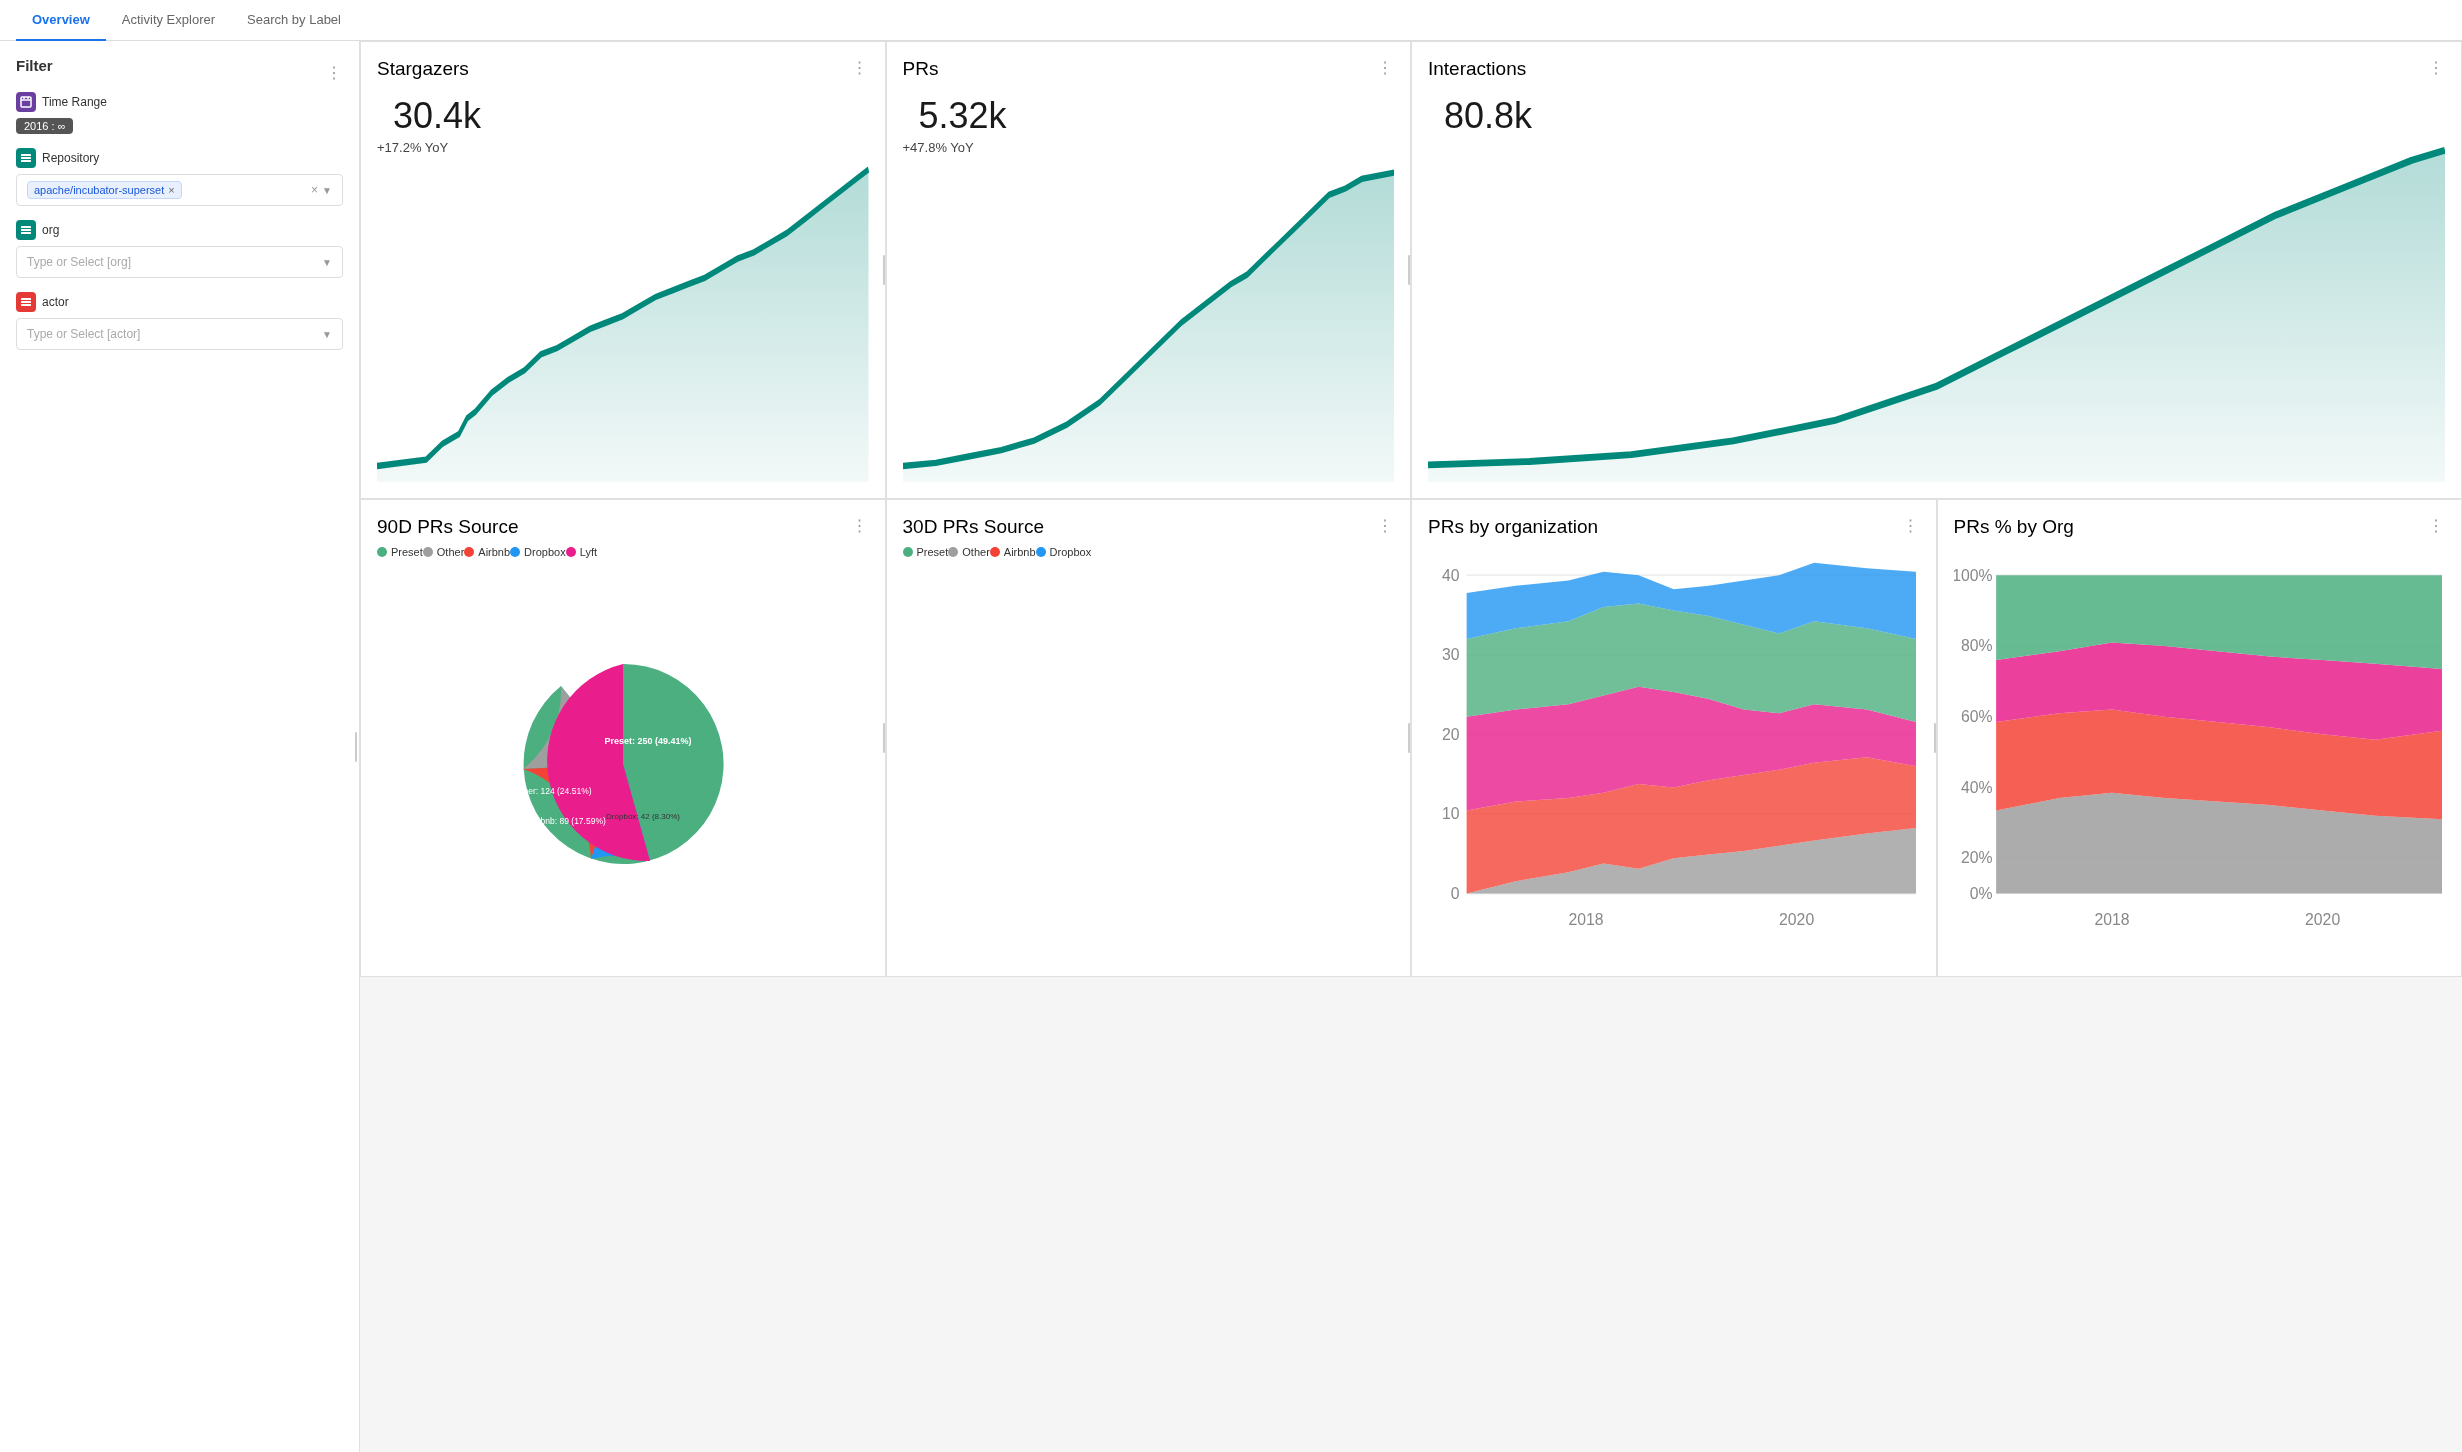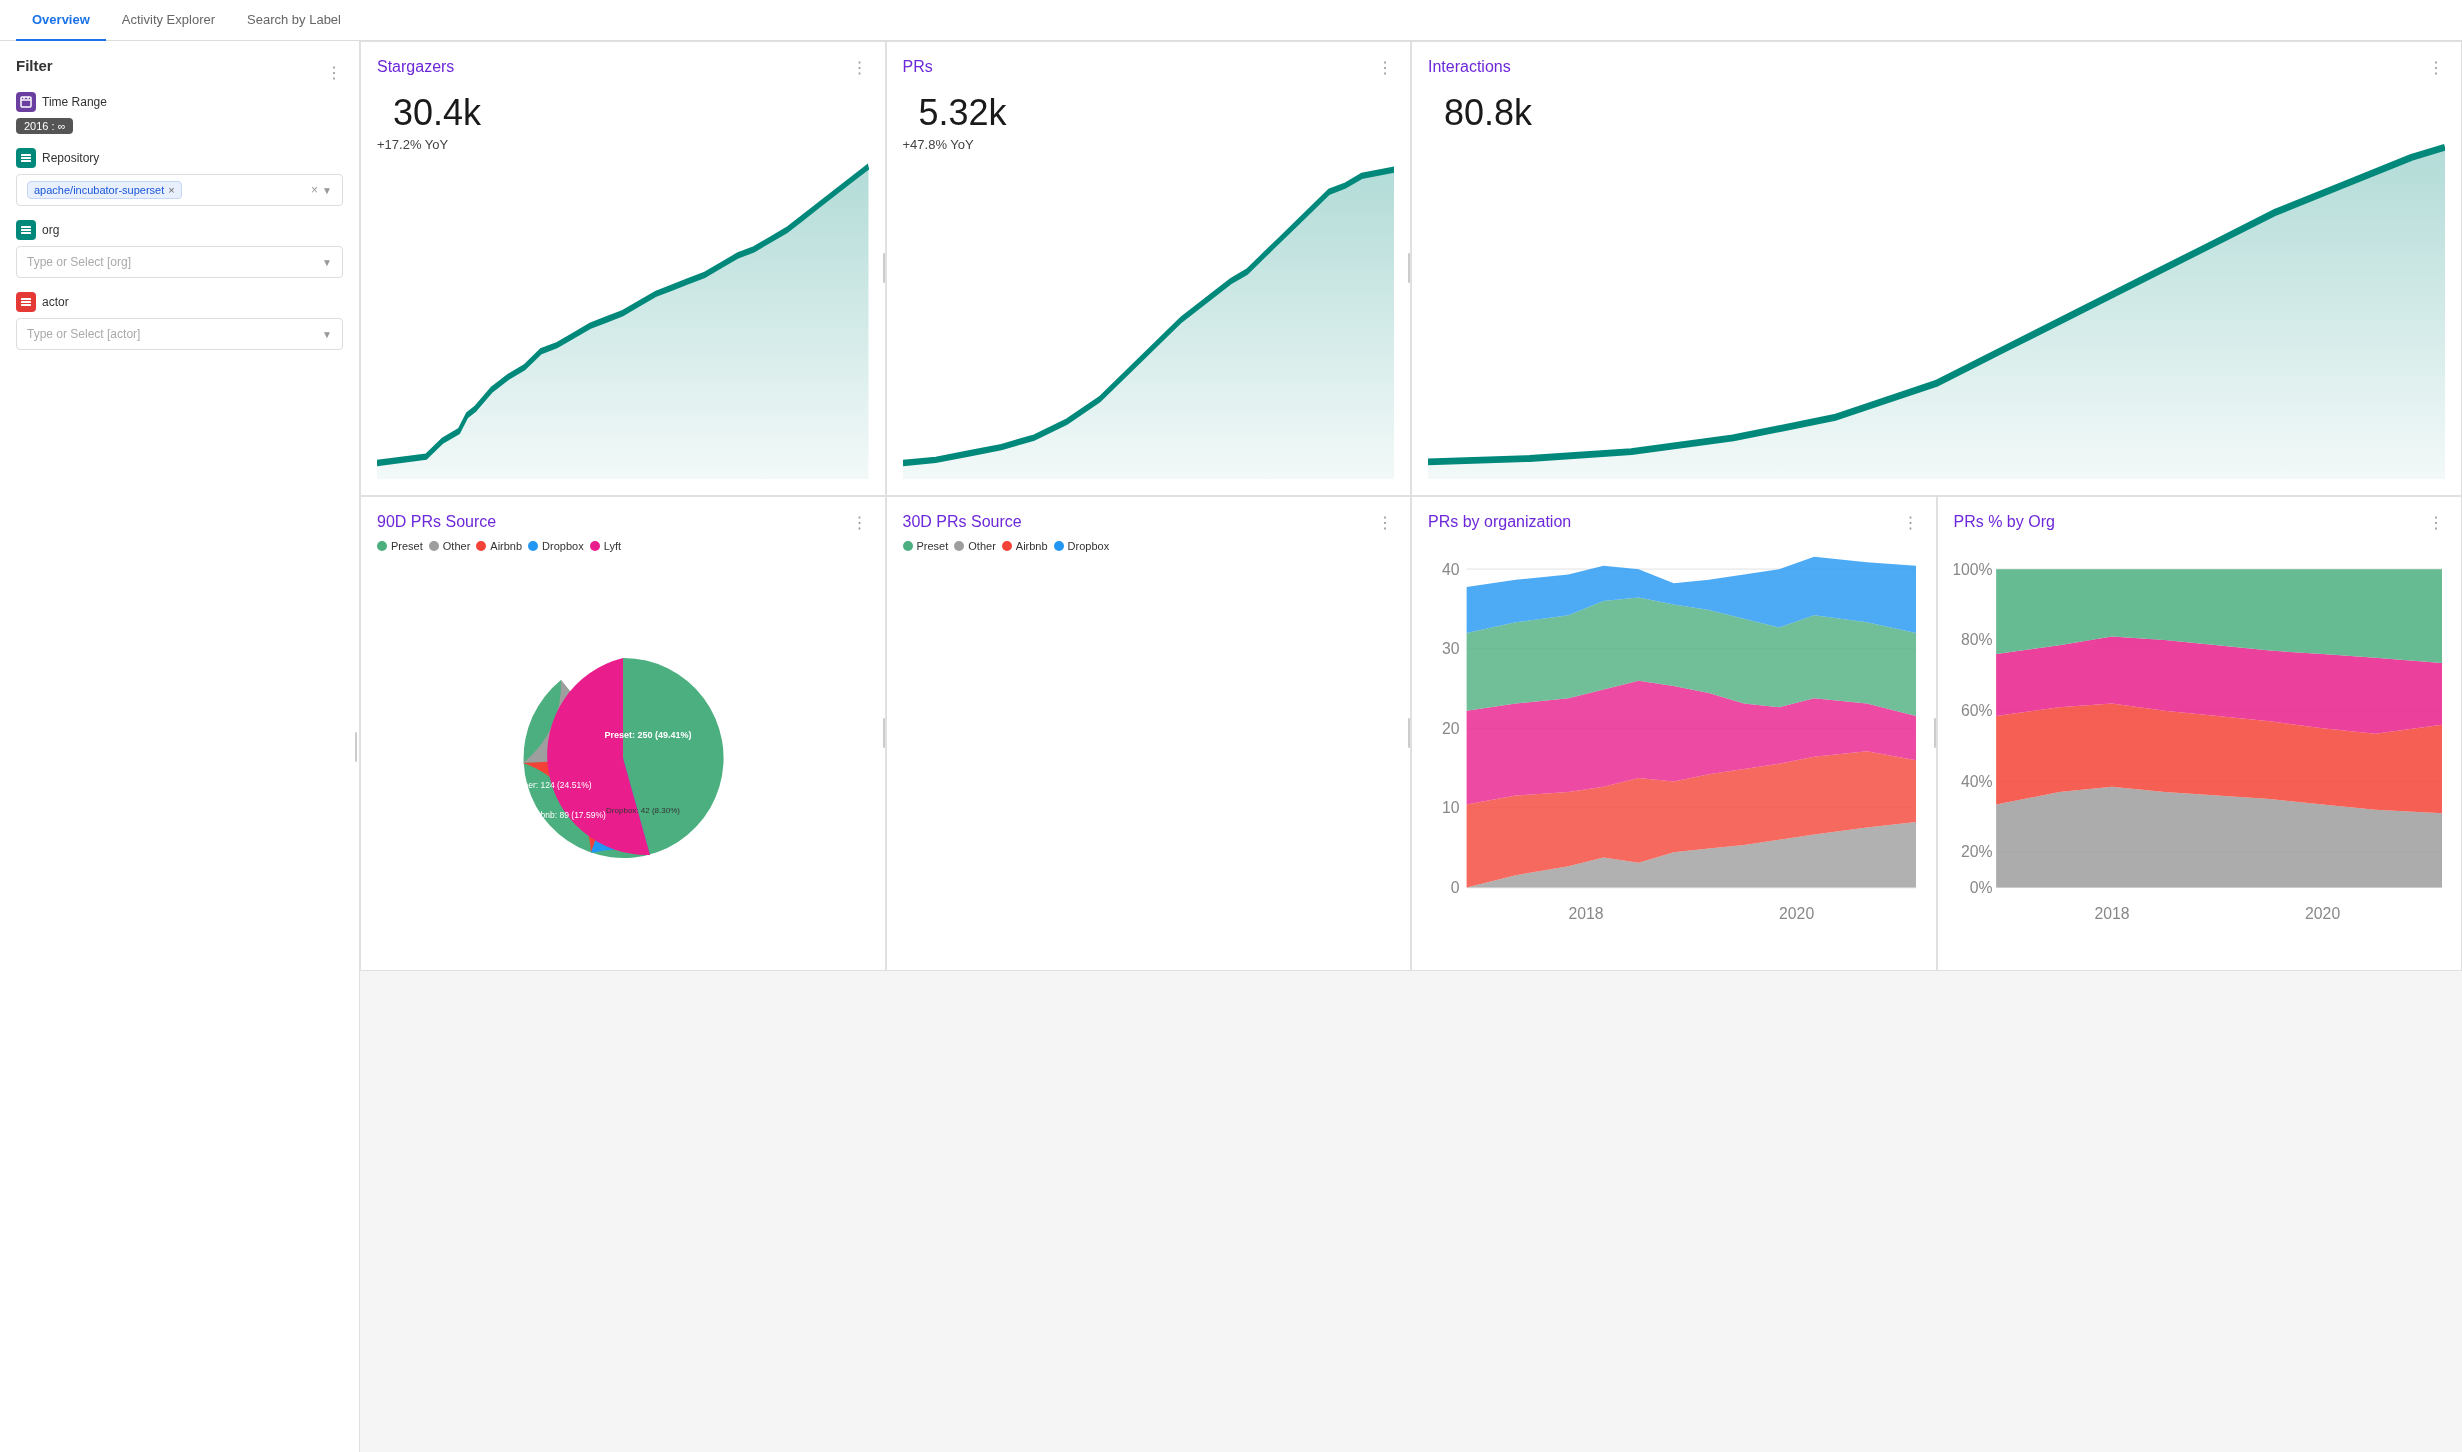--- a/index.html
+++ b/index.html
@@ -33,29 +33,29 @@
     .filter-header { display: flex; justify-content: space-between; align-items: center; margin-bottom: 4px; }
     .more-icon { color: #999; cursor: pointer; font-size: 16px; letter-spacing: 1px; }
 
     
     .content { flex: 1; overflow-y: auto; padding: 0; }
     .grid { display: grid; grid-template-columns: 1fr 1fr 1fr 1fr; grid-template-rows: auto auto; }
 
     
     .card { background: #fff; border: 1px solid #e0e0e0; padding: 16px; position: relative; min-height: 260px; display: flex; flex-direction: column; }
     .card-header { display: flex; justify-content: space-between; align-items: flex-start; margin-bottom: 8px; }
-    .card-title { font-size: 16px; font-weight: 500; color: #6d28d9; }
+    .card-title { font-size: 19px; font-weight: 500; color: #000000; }
     .card-more { color: #999; cursor: pointer; font-size: 16px; letter-spacing: 1px; }
     .metric-value { font-size: 36px; font-weight: 400; color: #1a1a1a; line-height: 1.1; margin: 8px 16px 4px; }
     .metric-yoy { font-size: 13px; color: #444; margin-bottom: 8px; }
     .chart-area { flex: 1; position: relative; overflow: hidden; }
 
     
     .area-chart { width: 100%; height: 100%; min-height: 100px; }
-    .legend { display: flex; flex-wrap: wrap; gap: 6px; margin-bottom: 10px; font-size: 11px; }
+    .legend { display: flex; flex-wrap: wrap; margin-bottom: 10px; font-size: 11px; }
     .legend-item { display: flex; align-items: center; gap: 4px; }
     .legend-dot { width: 10px; height: 10px; border-radius: 50%; flex-shrink: 0; }
     .pie-container { flex: 1; display: flex; align-items: center; justify-content: center; }
 
     .card-vertical-divider { position: absolute; right: -1px; top: 20%; bottom: 20%; width: 4px; background: transparent; z-index: 2; cursor: col-resize; display: flex; align-items: center; justify-content: center; }
     .card-vertical-divider-line { width: 2px; height: 30px; background: #ccc; border-radius: 1px; }
   </style>
 </head>
 <body>
 

